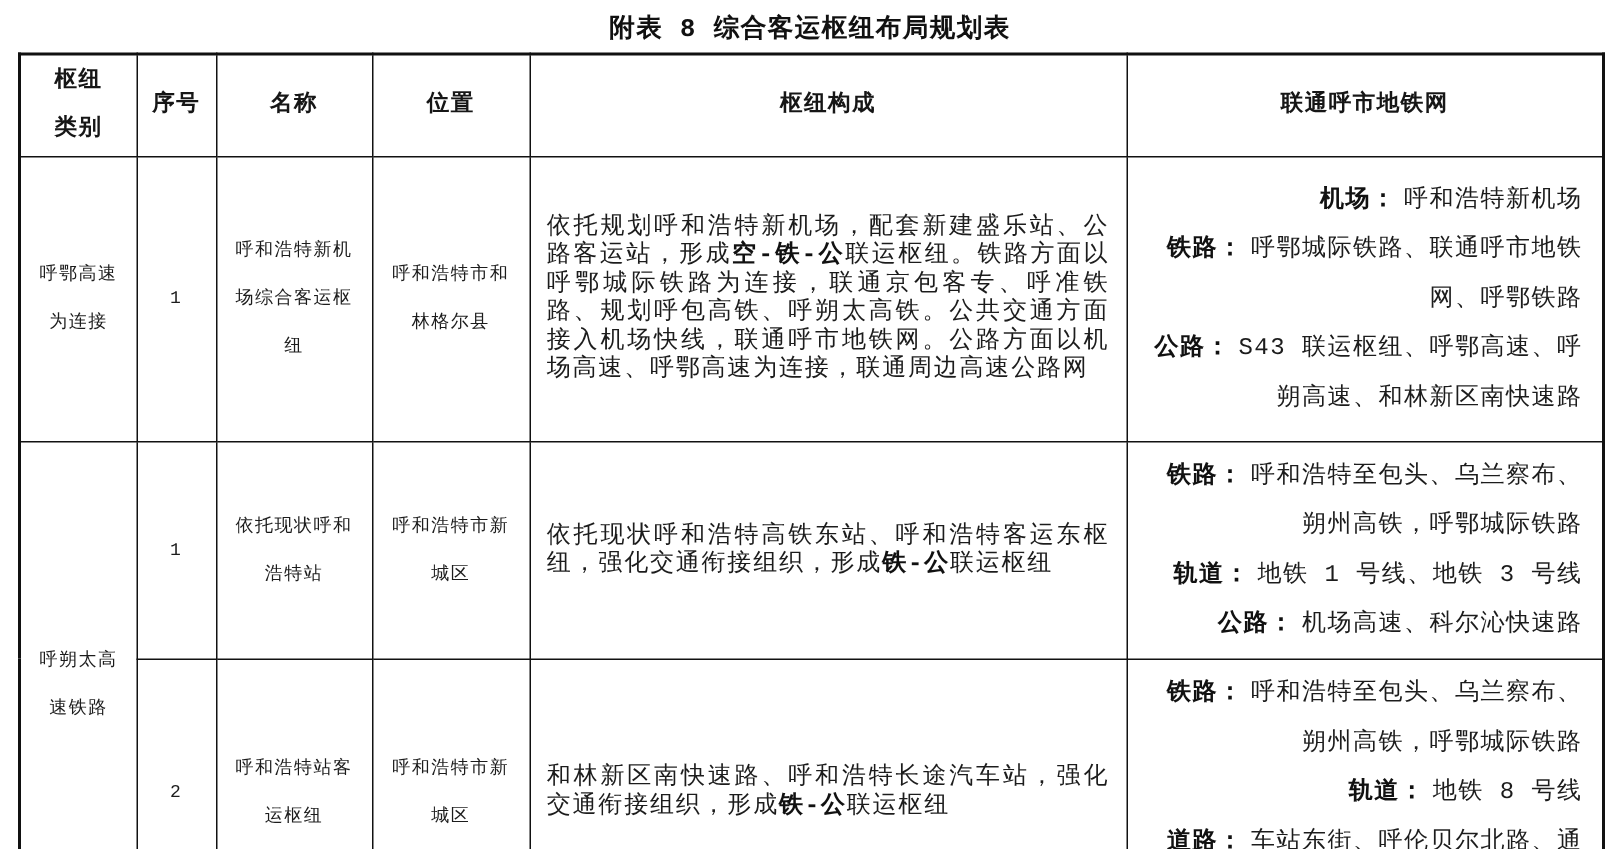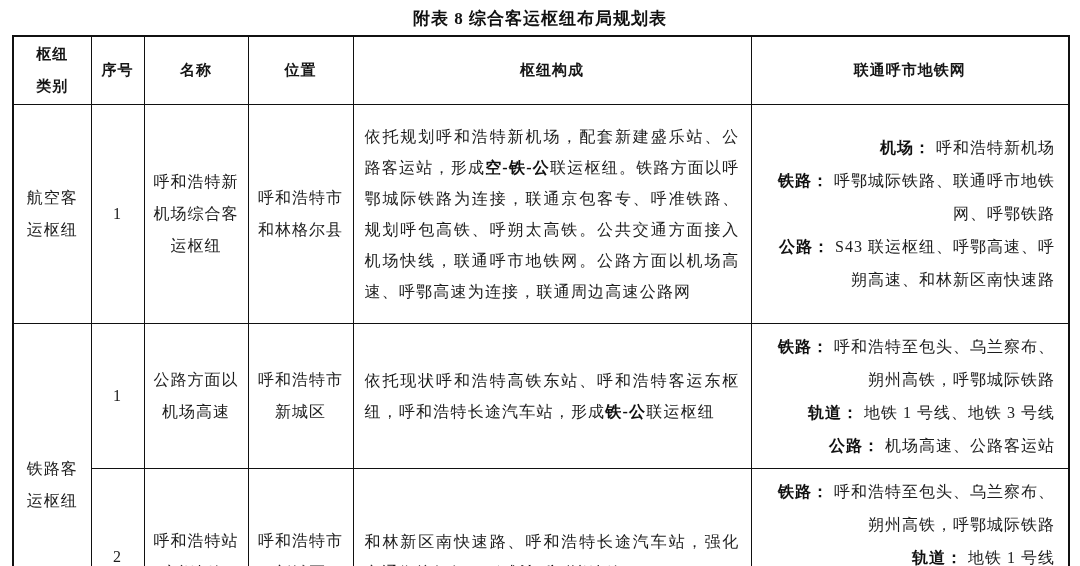--- a/index.html
+++ b/index.html
@@ -11,20 +11,21 @@
     overflow: hidden;
     font-family: "Liberation Serif", "DejaVu Serif", serif;
     color: #1c1c1c;
     -webkit-font-smoothing: antialiased;
   }
   .page {
     width: 1080px;
     height: 414px;
     box-sizing: border-box;
     background: #ffffff;
+    font-family: Liberation Mono, monospace;
   }
   .doc-title {
     text-align: center;
     font-weight: bold;
     font-size: 17px;
     letter-spacing: 1px;
     padding: 7px 0 5px 0;
     color: #111;
   }
   table.hub-table {
@@ -50,33 +51,33 @@
     color: #161616;
   }
   tr.head-row   { height: 68px; }
   tr.row-air    { height: 190px; }
   tr.row-rail-1 { height: 114px; }
   tr.row-rail-2 { height: 147px; }
 
   td.c-cat, td.c-no, td.c-name, td.c-loc {
     text-align: center;
     vertical-align: middle;
-    font-size: 16px;
+    font-size: 12px;
     line-height: 32px;
     letter-spacing: 1px;
     color: #1c1c1c;
   }
   .wrap-2 { display: inline-block; width: 38px; line-height: 32px; }
   .wrap-3 { display: inline-block; width: 56px; line-height: 32px; }
   td.c-name { padding: 0 8px; }
   td.c-loc  { padding: 0 9px; margin-left: 24px; }
 
   td.c-comp {
     font-size: 16px;
-    line-height: 31px;
+    line-height: 19px;
     letter-spacing: 1.2px;
     text-align: justify;
     text-justify: inter-ideograph;
     vertical-align: middle;
     padding: 16px 11px;
     color: #1c1c1c;
   }
   td.c-comp b { font-weight: bold; color: #111; }
 
   td.c-modes {
@@ -114,52 +115,52 @@
         <th>名称</th>
         <th>位置</th>
         <th>枢纽构成</th>
         <th>联通呼市地铁网</th>
       </tr>
     </thead>
 
     <tbody>
 
       <tr class="row-air">
-        <td class="c-cat"><span class="wrap-3">航空客运枢纽</span></td>
+        <td class="c-cat"><span class="wrap-3">呼鄂高速为连接</span></td>
         <td class="c-no">1</td>
         <td class="c-name">呼和浩特新机场综合客运枢纽</td>
         <td class="c-loc">呼和浩特市和林格尔县</td>
         <td class="c-comp"><span>依托规划呼和浩特新机场，配套新建盛乐站、公路客运站，形成</span><b>空-铁-公</b><span>联运枢纽。铁路方面以呼鄂城际铁路为连接，联通京包客专、呼准铁路、规划呼包高铁、呼朔太高铁。公共交通方面接入机场快线，联通呼市地铁网。公路方面以机场高速、呼鄂高速为连接，联通周边高速公路网</span></td>
         <td class="c-modes">
           <span class="mode-line"><b class="mode-label">机场：</b><span>呼和浩特新机场</span></span>
           <span class="mode-line"><b class="mode-label">铁路：</b><span>呼鄂城际铁路、联通呼市地铁网、呼鄂铁路</span></span>
           <span class="mode-line"><b class="mode-label">公路：</b><span>S43 联运枢纽、呼鄂高速、呼朔高速、和林新区南快速路</span></span>
         </td>
       </tr>
 
       <tr class="row-rail-1">
-        <td class="c-cat" rowspan="2"><span class="wrap-3">铁路客运枢纽</span></td>
+        <td class="c-cat" rowspan="2"><span class="wrap-3">呼朔太高速铁路</span></td>
         <td class="c-no">1</td>
-        <td class="c-name">公路方面以机场高速</td>
+        <td class="c-name">依托现状呼和浩特站</td>
         <td class="c-loc">呼和浩特市新城区</td>
-        <td class="c-comp"><span>依托现状呼和浩特高铁东站、呼和浩特客运东枢纽，呼和浩特长途汽车站，形成</span><b>铁-公</b><span>联运枢纽</span></td>
+        <td class="c-comp"><span>依托现状呼和浩特高铁东站、呼和浩特客运东枢纽，强化交通衔接组织，形成</span><b>铁-公</b><span>联运枢纽</span></td>
         <td class="c-modes">
           <span class="mode-line"><b class="mode-label">铁路：</b><span>呼和浩特至包头、乌兰察布、朔州高铁，呼鄂城际铁路</span></span>
           <span class="mode-line"><b class="mode-label">轨道：</b><span>地铁 1 号线、地铁 3 号线</span></span>
-          <span class="mode-line"><b class="mode-label">公路：</b><span>机场高速、公路客运站</span></span>
+          <span class="mode-line"><b class="mode-label">公路：</b><span>机场高速、科尔沁快速路</span></span>
         </td>
       </tr>
 
       <tr class="row-rail-2">
         <td class="c-no">2</td>
         <td class="c-name">呼和浩特站客运枢纽</td>
         <td class="c-loc">呼和浩特市新城区</td>
         <td class="c-comp"><span>和林新区南快速路、呼和浩特长途汽车站，强化交通衔接组织，形成</span><b>铁-公</b><span>联运枢纽</span></td>
         <td class="c-modes">
           <span class="mode-line"><b class="mode-label">铁路：</b><span>呼和浩特至包头、乌兰察布、朔州高铁，呼鄂城际铁路</span></span>
-          <span class="mode-line"><b class="mode-label">轨道：</b><span>地铁 1 号线</span></span>
+          <span class="mode-line"><b class="mode-label">轨道：</b><span>地铁 8 号线</span></span>
           <span class="mode-line"><b class="mode-label">道路：</b><span>车站东街、呼伦贝尔北路、通道北路</span></span>
         </td>
       </tr>
     </tbody>
   </table>
 
 </div>
 
 </body></html>

